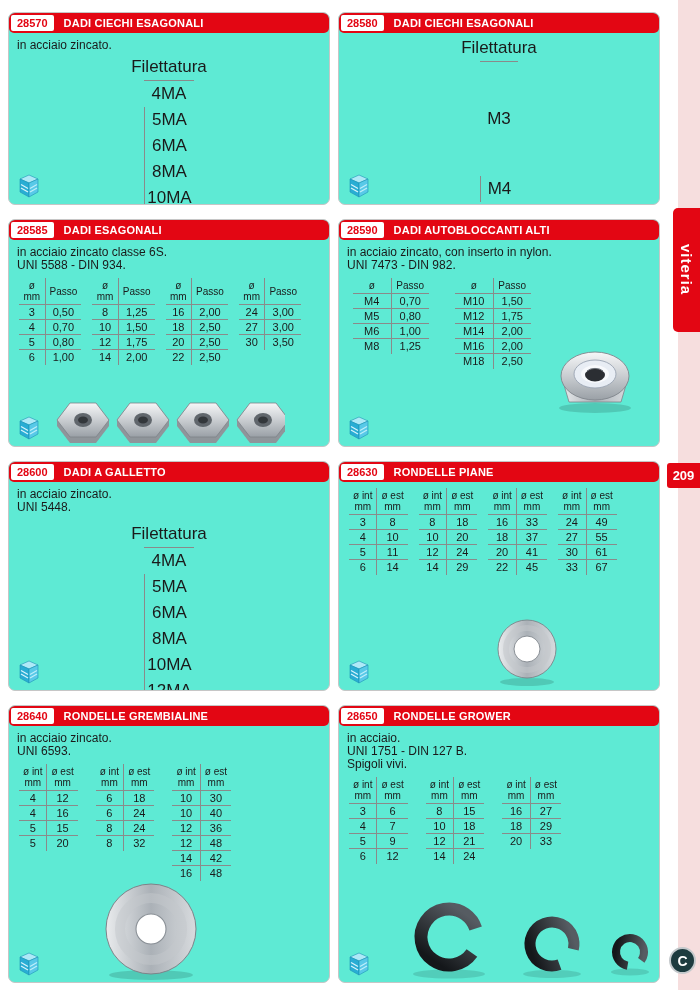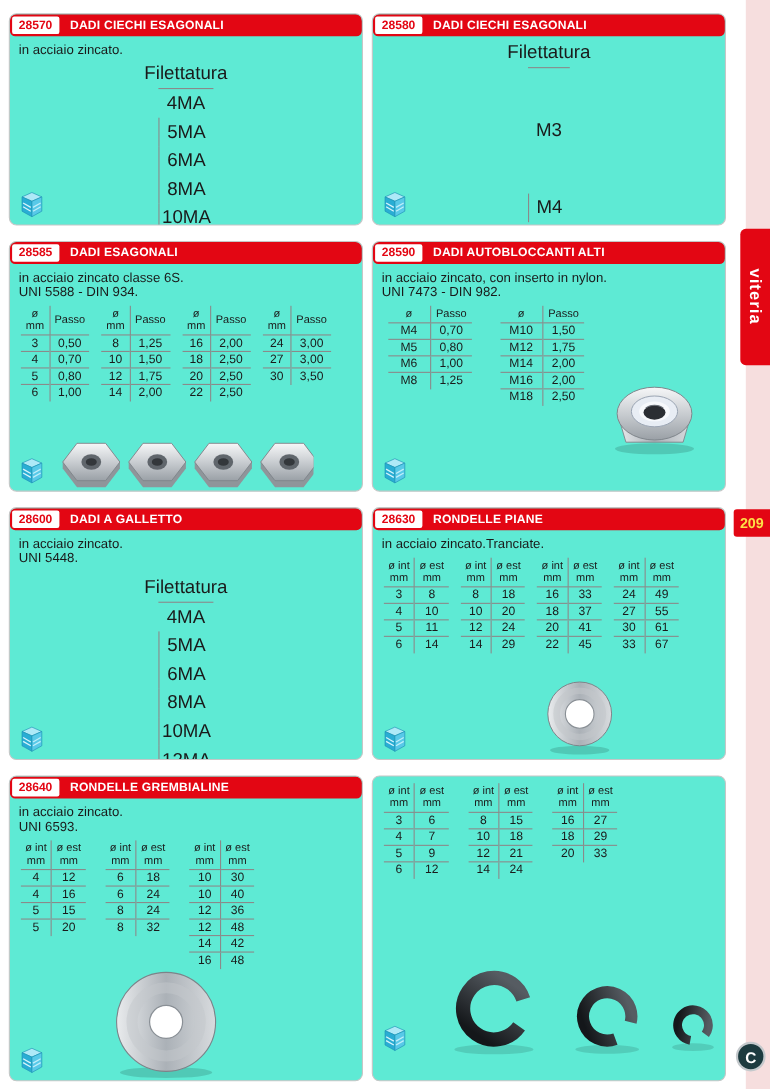--- a/index.html
+++ b/index.html
@@ -71,21 +71,21 @@
   .side-strip{position:absolute;right:0;top:0;width:22px;height:100%;background:#f6dede;}
   .side-tab{
     position:absolute;right:0;top:208px;width:27px;height:124px;background:var(--red);
     border-radius:5px 0 0 5px;display:flex;align-items:center;justify-content:center;
   }
   .side-tab span{
     writing-mode:vertical-rl;color:#fff;font-weight:bold;font-size:15px;letter-spacing:1px;
   }
   .page-num{
     position:absolute;right:0;top:463px;width:33px;height:25px;background:var(--red);
-    color:#fde047;font-weight:bold;font-size:13px;display:flex;align-items:center;
+    color:#ffffff;font-weight:bold;font-size:13px;display:flex;align-items:center;
     justify-content:center;border-radius:3px 0 0 3px;
   }
   .logo{
     position:absolute;right:4px;bottom:16px;width:27px;height:27px;border-radius:50%;
     background:#1d3b3f;color:#fff;display:flex;align-items:center;justify-content:center;
     font-size:14px;font-weight:bold;border:2px solid #c4c9cc;
   }
 </style>
 </head>
 <body>
@@ -533,23 +533,20 @@
 </div>
       </div>
     </section>
 
     <section class="cell">
       <header class="cell-head">
         <span class="code">28630</span>
         <span class="title">RONDELLE PIANE</span>
       </header>
       <div class="body">
-        <div class="desc">
-            <div>in acciaio zincato.Tranciate.</div>
-          </div>
         <div class="pairs">
             <table class="pair-table">
               <thead>
                 <tr>
                   <th>
                     <div>ø int</div>
                     <div>mm</div>
                   </th>
                   <th>
                     <div>ø est</div>
@@ -827,21 +824,30 @@
     <line x1="4" y1="13.5" x2="11" y2="17.5" stroke="#d8f4fb" stroke-width="1.2"></line>
     <line x1="4" y1="17" x2="11" y2="21" stroke="#d8f4fb" stroke-width="1.2"></line>
     <line x1="20" y1="13.5" x2="13" y2="17.5" stroke="#bfeefa" stroke-width="1.2"></line>
     <line x1="20" y1="17" x2="13" y2="21" stroke="#bfeefa" stroke-width="1.2"></line>
   </svg>
 </div>
       </div>
     </section>
 
     <section class="cell">
+      <header class="cell-head">
+        <span class="code">28650</span>
+        <span class="title">RONDELLE GROWER</span>
+      </header>
       <div class="body">
+        <div class="desc">
+            <div>in acciaio.</div>
+            <div>UNI 1751 - DIN 127 B.</div>
+            <div>Spigoli vivi.</div>
+          </div>
         <div class="pairs" style="gap:18px">
             <table class="pair-table">
               <thead>
                 <tr>
                   <th>
                     <div>ø int</div>
                     <div>mm</div>
                   </th>
                   <th>
                     <div>ø est</div>

